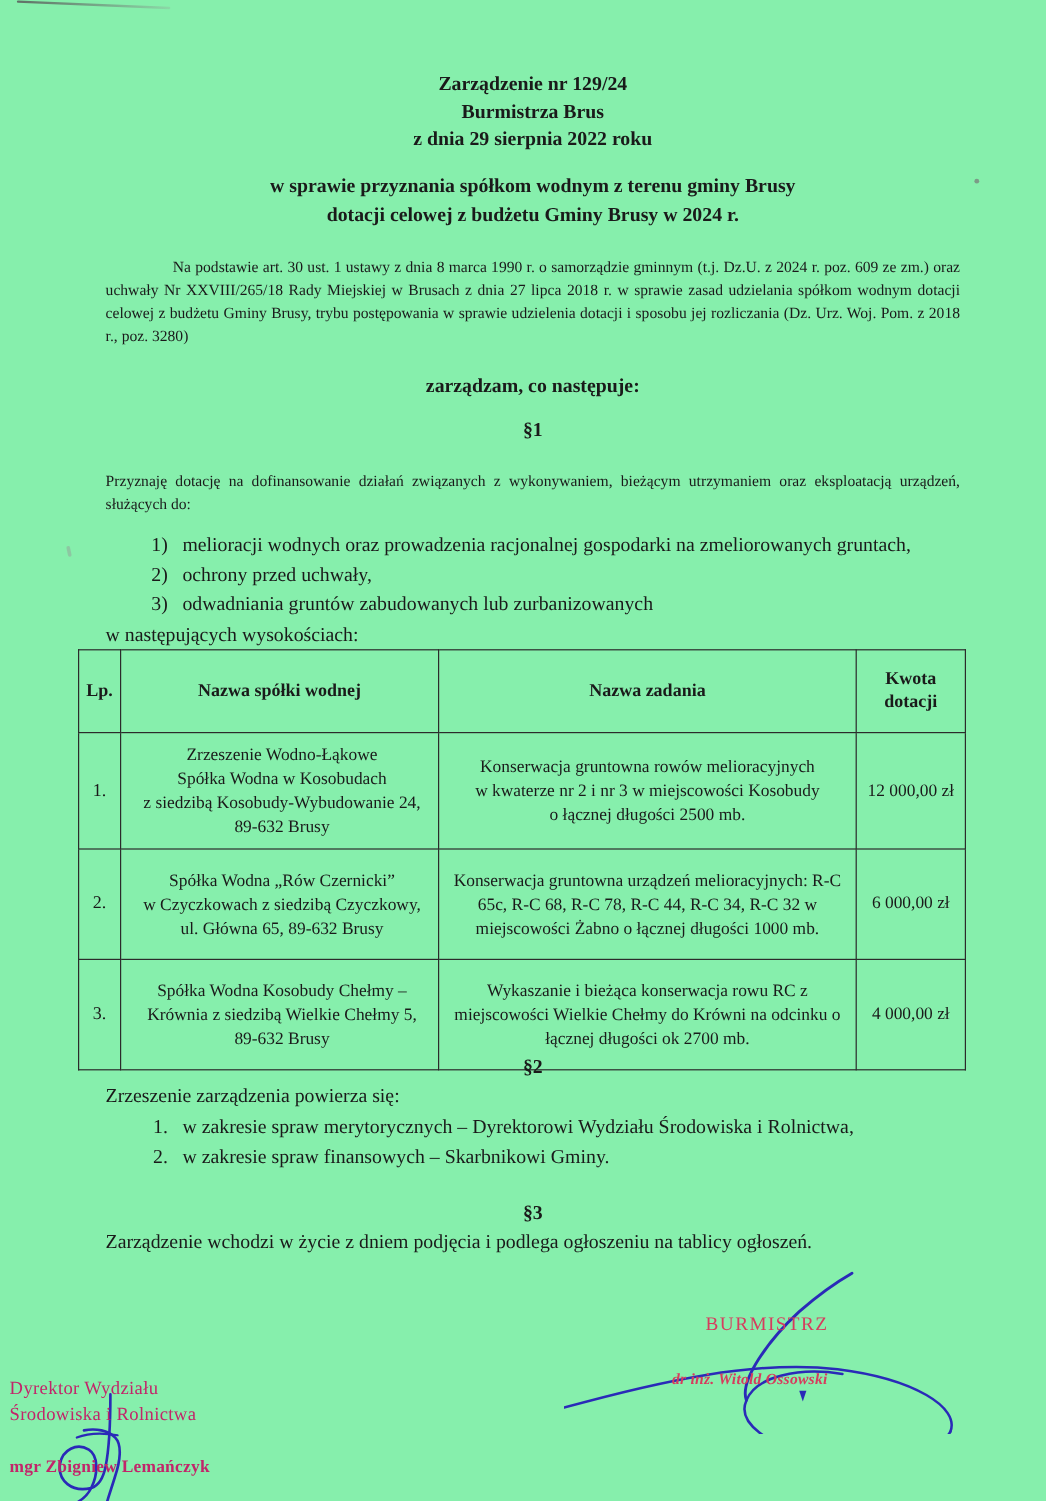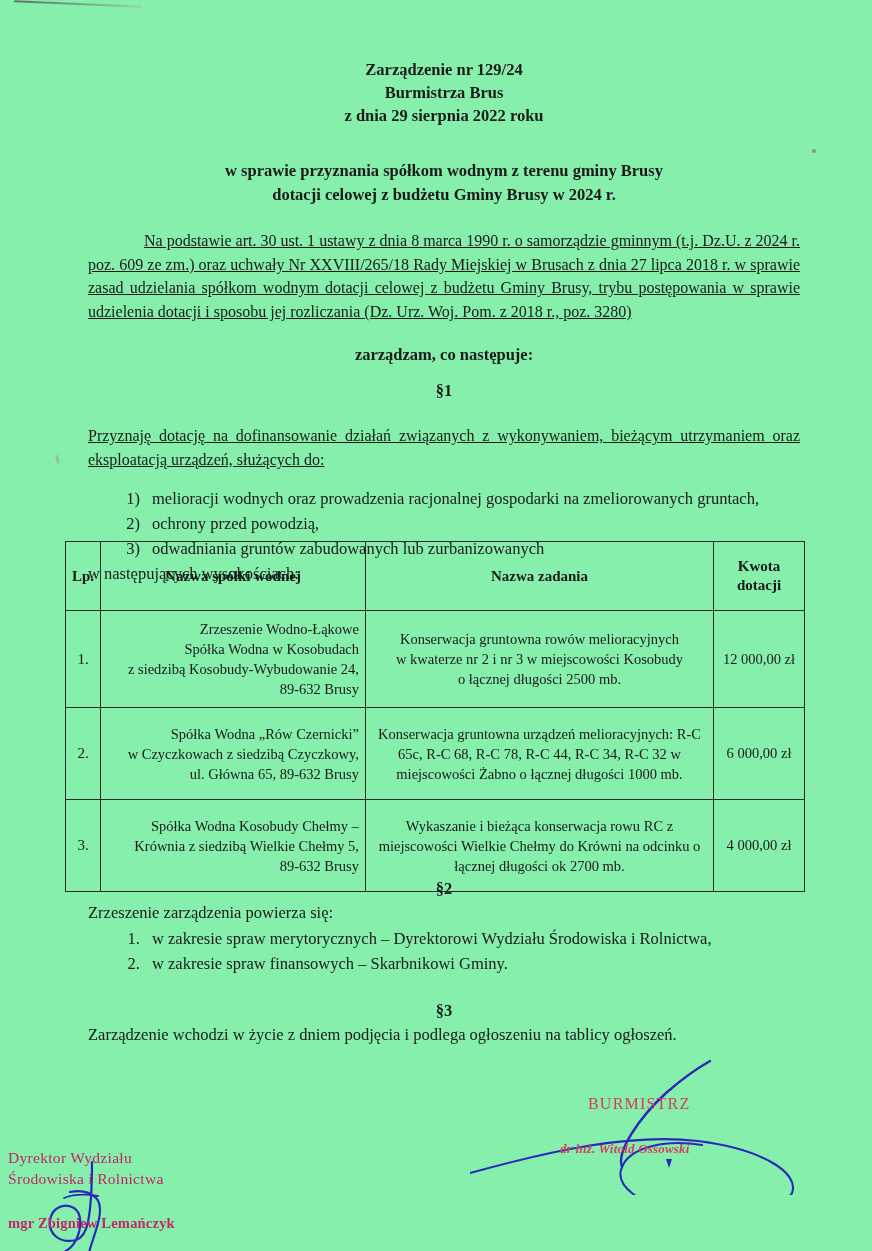--- a/index.html
+++ b/index.html
@@ -64,30 +64,29 @@
     line-height: 1.40;
     padding-top: 58px;
   }
   .title-block .ln { display: block; }
 
   .subtitle-block {
     text-align: center;
     font-weight: bold;
     font-size: 16.5px;
     line-height: 1.42;
-    margin-top: 32px;
+    margin-top: 16px;
   }
   .subtitle-block .ln { display: block; }
 
   .para {
     text-align: justify;
-    font-size: 16px;
+    font-size: 13px;
     line-height: 1.47;
     margin-top: 23px;
-    text-decoration: underline;
   }
   .para.indent { text-indent: 56px; }
 
   .center-bold {
     text-align: center;
     font-weight: bold;
     font-size: 16.5px;
     margin-top: 22px;
   }
   .section-mark {
@@ -147,21 +146,21 @@
   col.c-name  { width: 265px; }
   col.c-task  { width: 348px; }
   col.c-amt   { width: 91px; }
 
   td.cell-lp {
     text-align: center;
     font-size: 15px;
     padding: 2px;
   }
   td.cell-name {
-    text-align: right;
+    text-align: center;
     padding: 8px 6px 8px 10px;
     line-height: 1.38;
   }
   td.cell-task {
     text-align: center;
     padding: 0 8px;
     line-height: 1.38;
   }
   td.cell-amt {
     text-align: center;
@@ -251,21 +250,21 @@
     <p class="para indent">Na podstawie art. 30 ust. 1 ustawy z dnia 8 marca 1990 r. o samorządzie gminnym (t.j. Dz.U. z 2024 r. poz. 609 ze zm.) oraz uchwały Nr XXVIII/265/18 Rady Miejskiej w Brusach z dnia 27 lipca 2018 r. w sprawie zasad udzielania spółkom wodnym dotacji celowej z budżetu Gminy Brusy, trybu postępowania w sprawie udzielenia dotacji i sposobu jej rozliczania (Dz. Urz. Woj. Pom. z 2018 r., poz. 3280)</p>
 
     <div class="center-bold">zarządzam, co następuje:</div>
 
     <div class="section-mark">§1</div>
 
     <p class="para">Przyznaję dotację na dofinansowanie działań związanych z wykonywaniem, bieżącym utrzymaniem oraz eksploatacją urządzeń, służących do:</p>
 
     <ol class="num-list paren-list">
       <li>melioracji wodnych oraz prowadzenia racjonalnej gospodarki na zmeliorowanych gruntach,</li>
-      <li>ochrony przed powodzią,</li>
+      <li>ochrony przed uchwały,</li>
       <li>odwadniania gruntów zabudowanych lub zurbanizowanych</li>
     </ol>
 
     <div class="plain-line">w następujących wysokościach:</div>
   </div>
 
   <div class="table-wrap">
     <table class="grant-table">
       <colgroup>
         <col class="c-lp">

